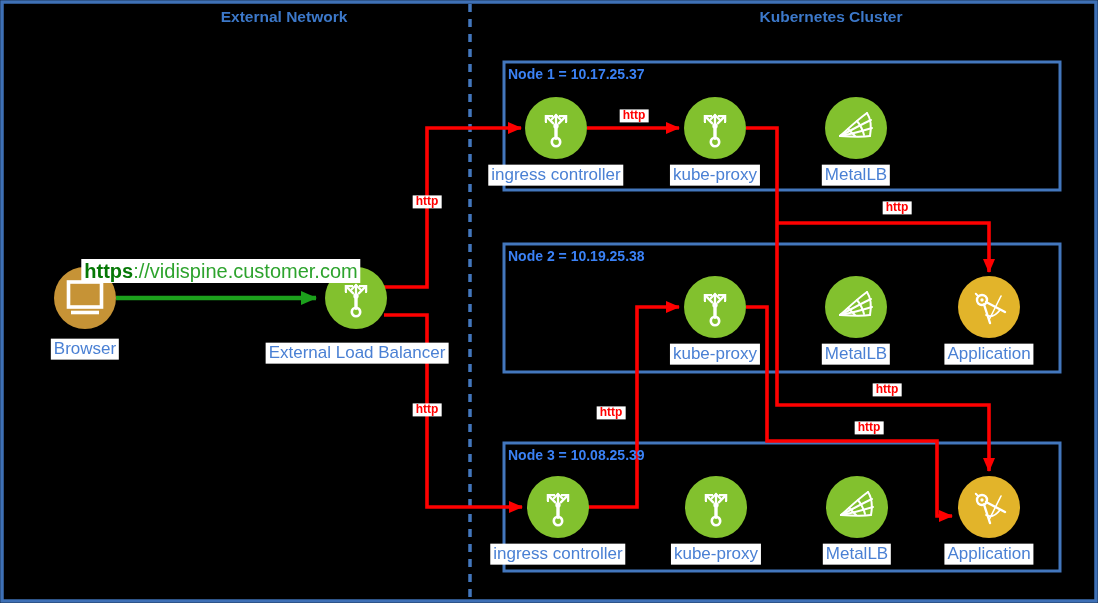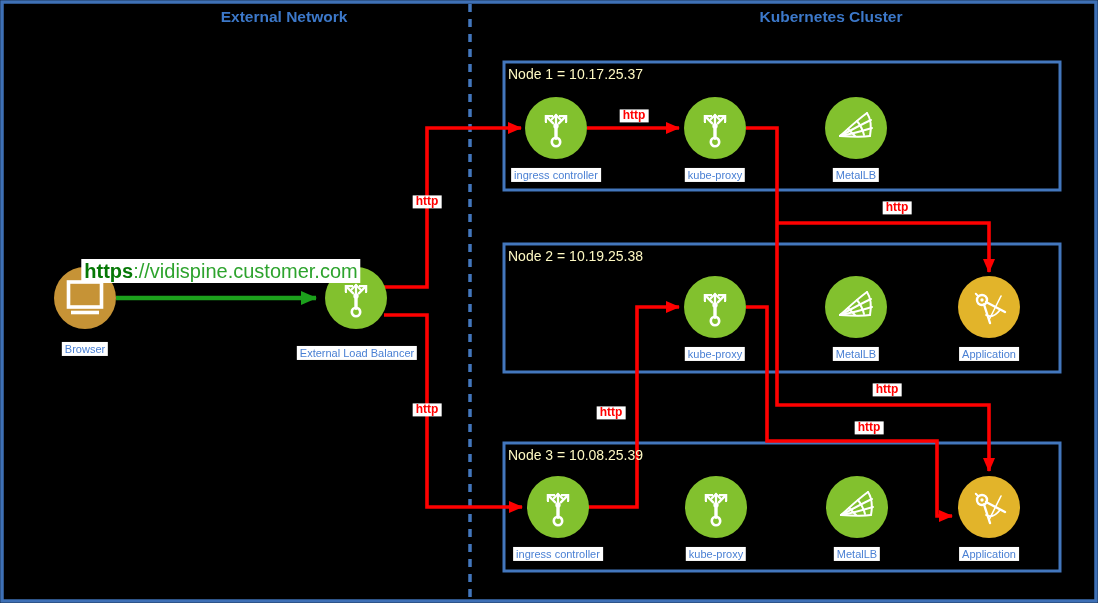--- a/index.html
+++ b/index.html
@@ -19,29 +19,29 @@
   }
   .section-title{
     color:#3c78c9;
     font-weight:bold;
     font-size:15.5px;
     transform:translateX(-50%);
     margin-left:24px;
   }
   .node-title{
     position:absolute;
-    color:#fef9c3;
-    font-weight:normal;
+    color:#3b82f6;
+    font-weight:bold;
     font-size:14px;
     white-space:nowrap;
   }
   .icon-label{
     background:#fff;
     color:#4a80d4;
-    font-size:11px;
+    font-size:17px;
     padding:1px 3px;
   }
   .http-chip{
     background:#fff;
     color:#ff0000;
     font-weight:bold;
     font-size:12px;
     padding:0 3px;
   }
   .url-chip{

